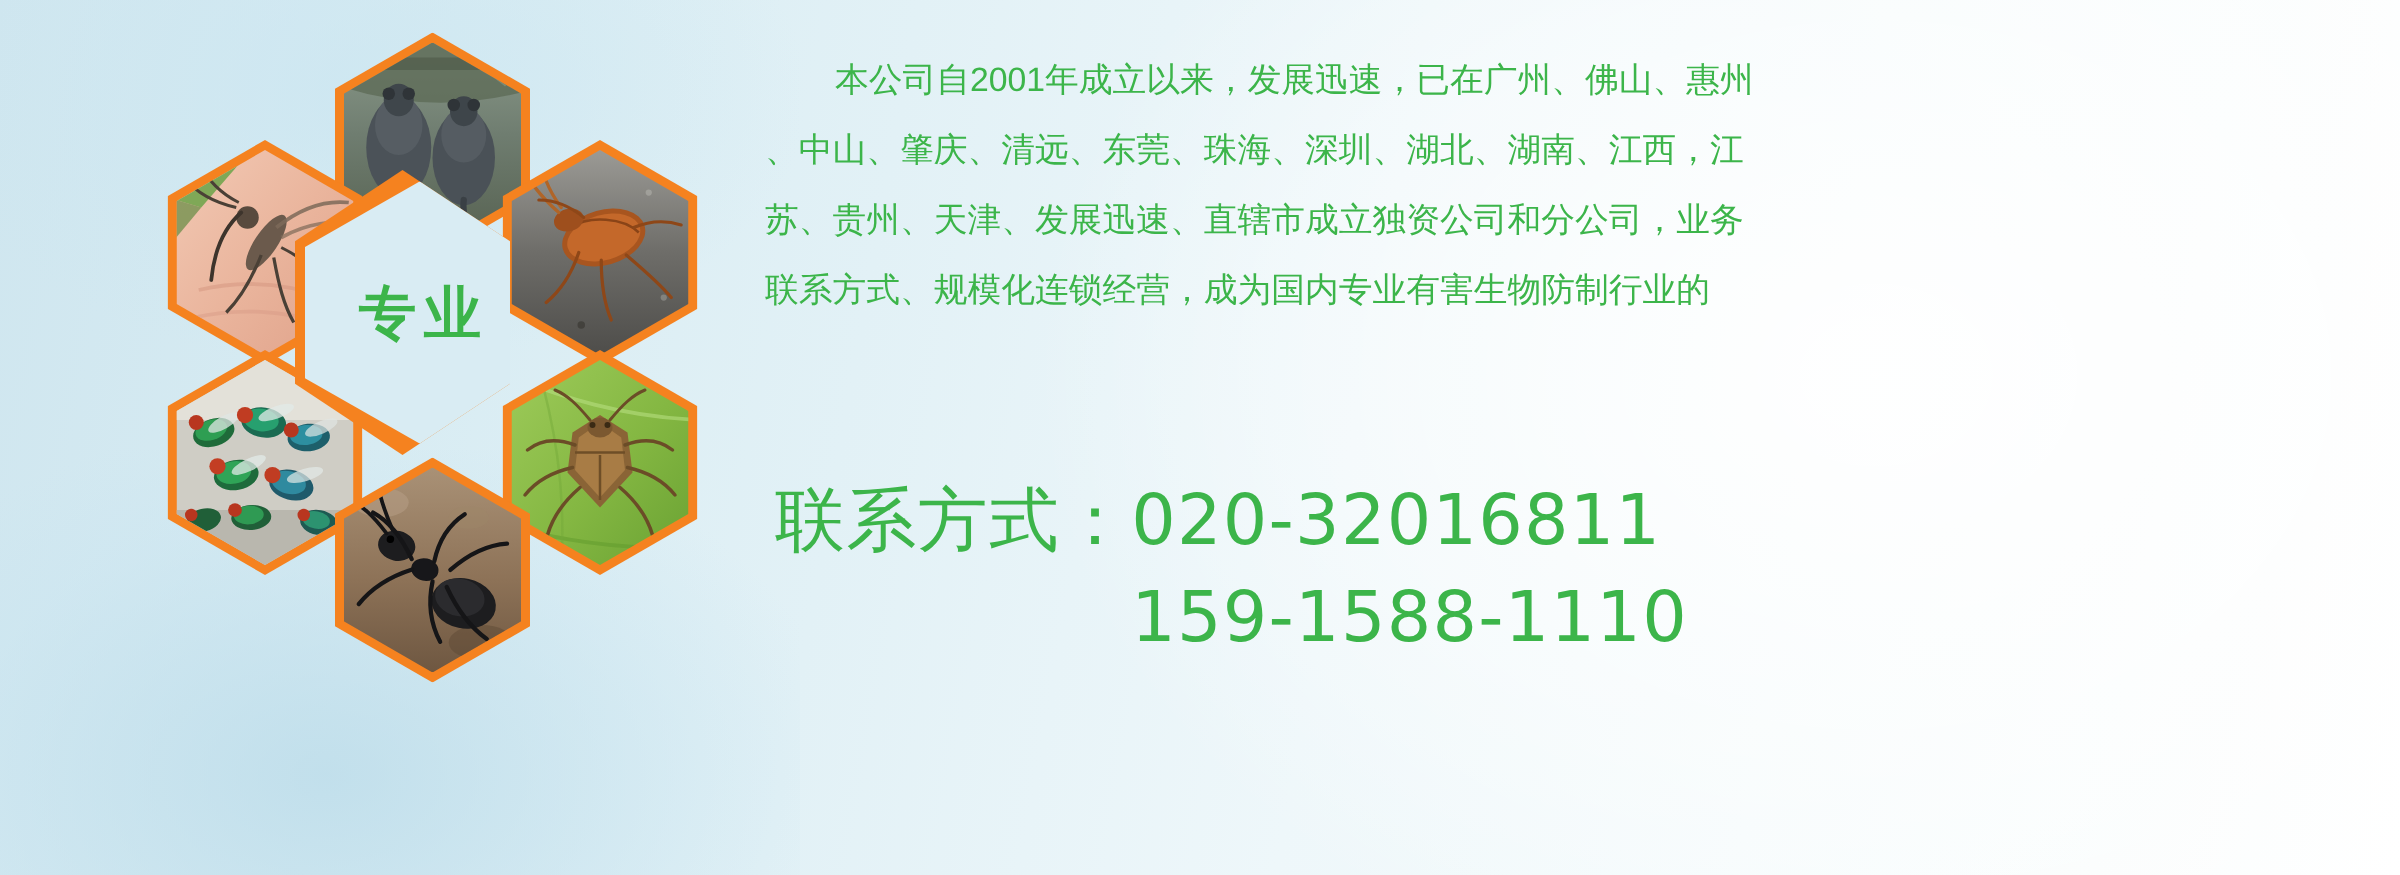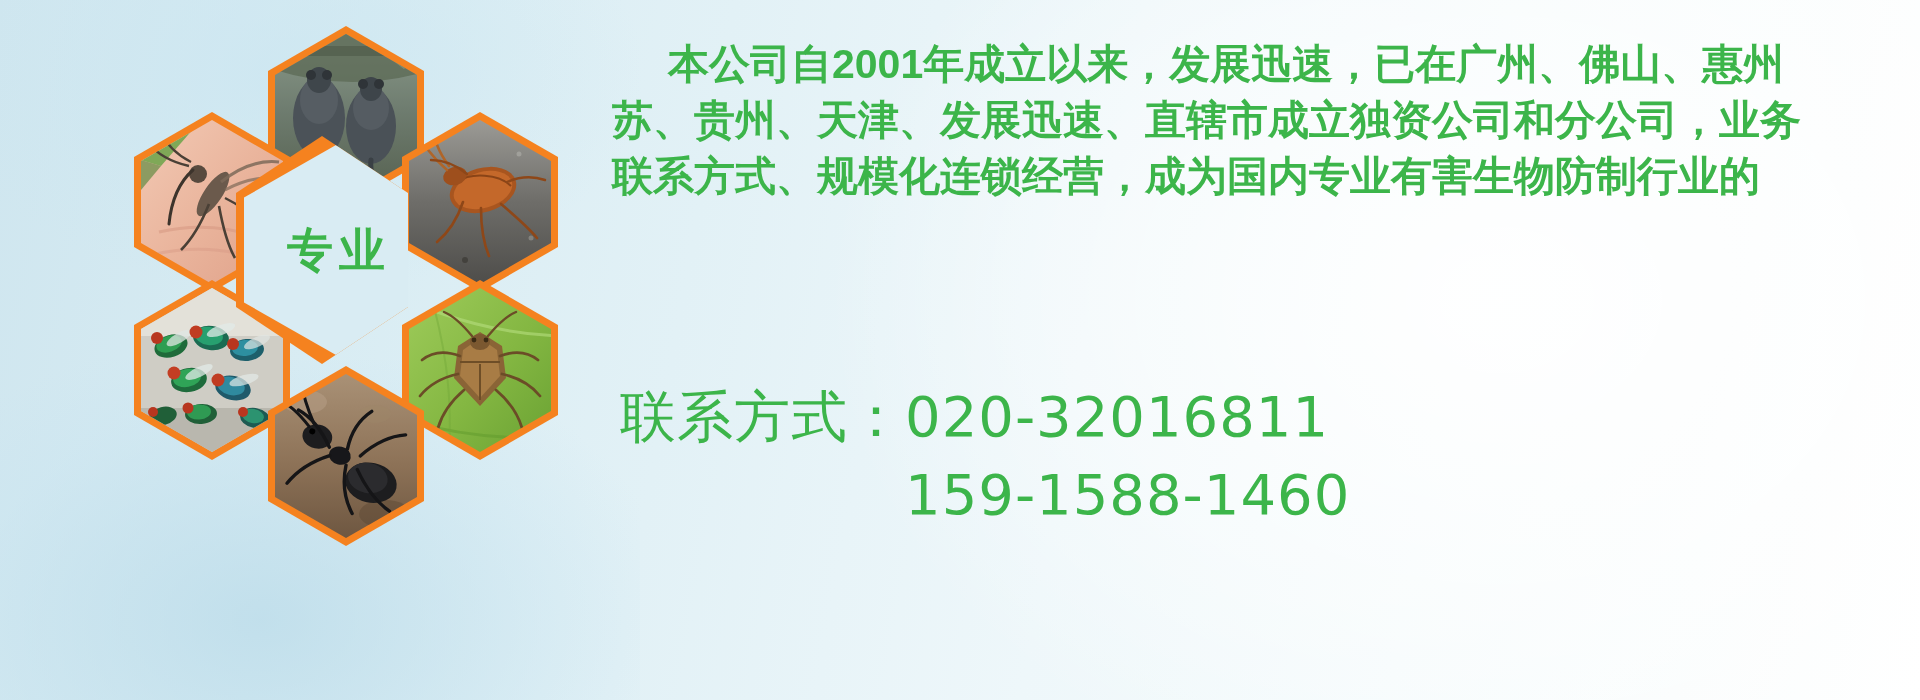--- a/index.html
+++ b/index.html
@@ -59,21 +59,21 @@
     color:#3cb54a;font-weight:bold;font-size:46px;line-height:1.28;
     letter-spacing:6px;text-indent:6px;
     font-family:"DejaVu Sans","Liberation Sans",sans-serif;
   }
 
   
   #copy{
     position:absolute;left:612px;top:36px;width:1300px;
   }
   #copy .para-line{
-    color:#3cb54a;font-weight:bold;font-size:41px;line-height:56px;
+    color:#3cb54a;font-weight:normal;font-size:27px;line-height:56px;
     white-space:pre;letter-spacing:0px;
   }
   #copy .para-line.first{text-indent:56px;}
 
   #contact{position:absolute;left:620px;top:378px;width:1300px;}
   #contact .c-line{
     color:#3cb54a;font-size:56px;line-height:78px;font-weight:normal;
     white-space:pre;letter-spacing:1px;
     font-family:"DejaVu Sans","Liberation Sans",sans-serif;
   }
@@ -303,22 +303,23 @@
 
     <div id="hex-center">
       <div class="inner">
         <div class="logo-line">专业</div>
       </div>
     </div>
   </div>
 
   <div id="copy">
     <div class="para-line first">本公司自2001年成立以来，发展迅速，已在广州、佛山、惠州</div>
+    <div class="para-line">、中山、肇庆、清远、东莞、珠海、深圳、湖北、湖南、江西，江</div>
     <div class="para-line">苏、贵州、天津、发展迅速、直辖市成立独资公司和分公司，业务</div>
     <div class="para-line">联系方式、规模化连锁经营，成为国内专业有害生物防制行业的</div>
   </div>
 
   <div id="contact">
     <div class="c-line">联系方式：020-32016811</div>
-    <div class="c-line second">159-1588-1460</div>
+    <div class="c-line second">159-1588-1110</div>
   </div>
 
 </div>
 
 </body></html>

